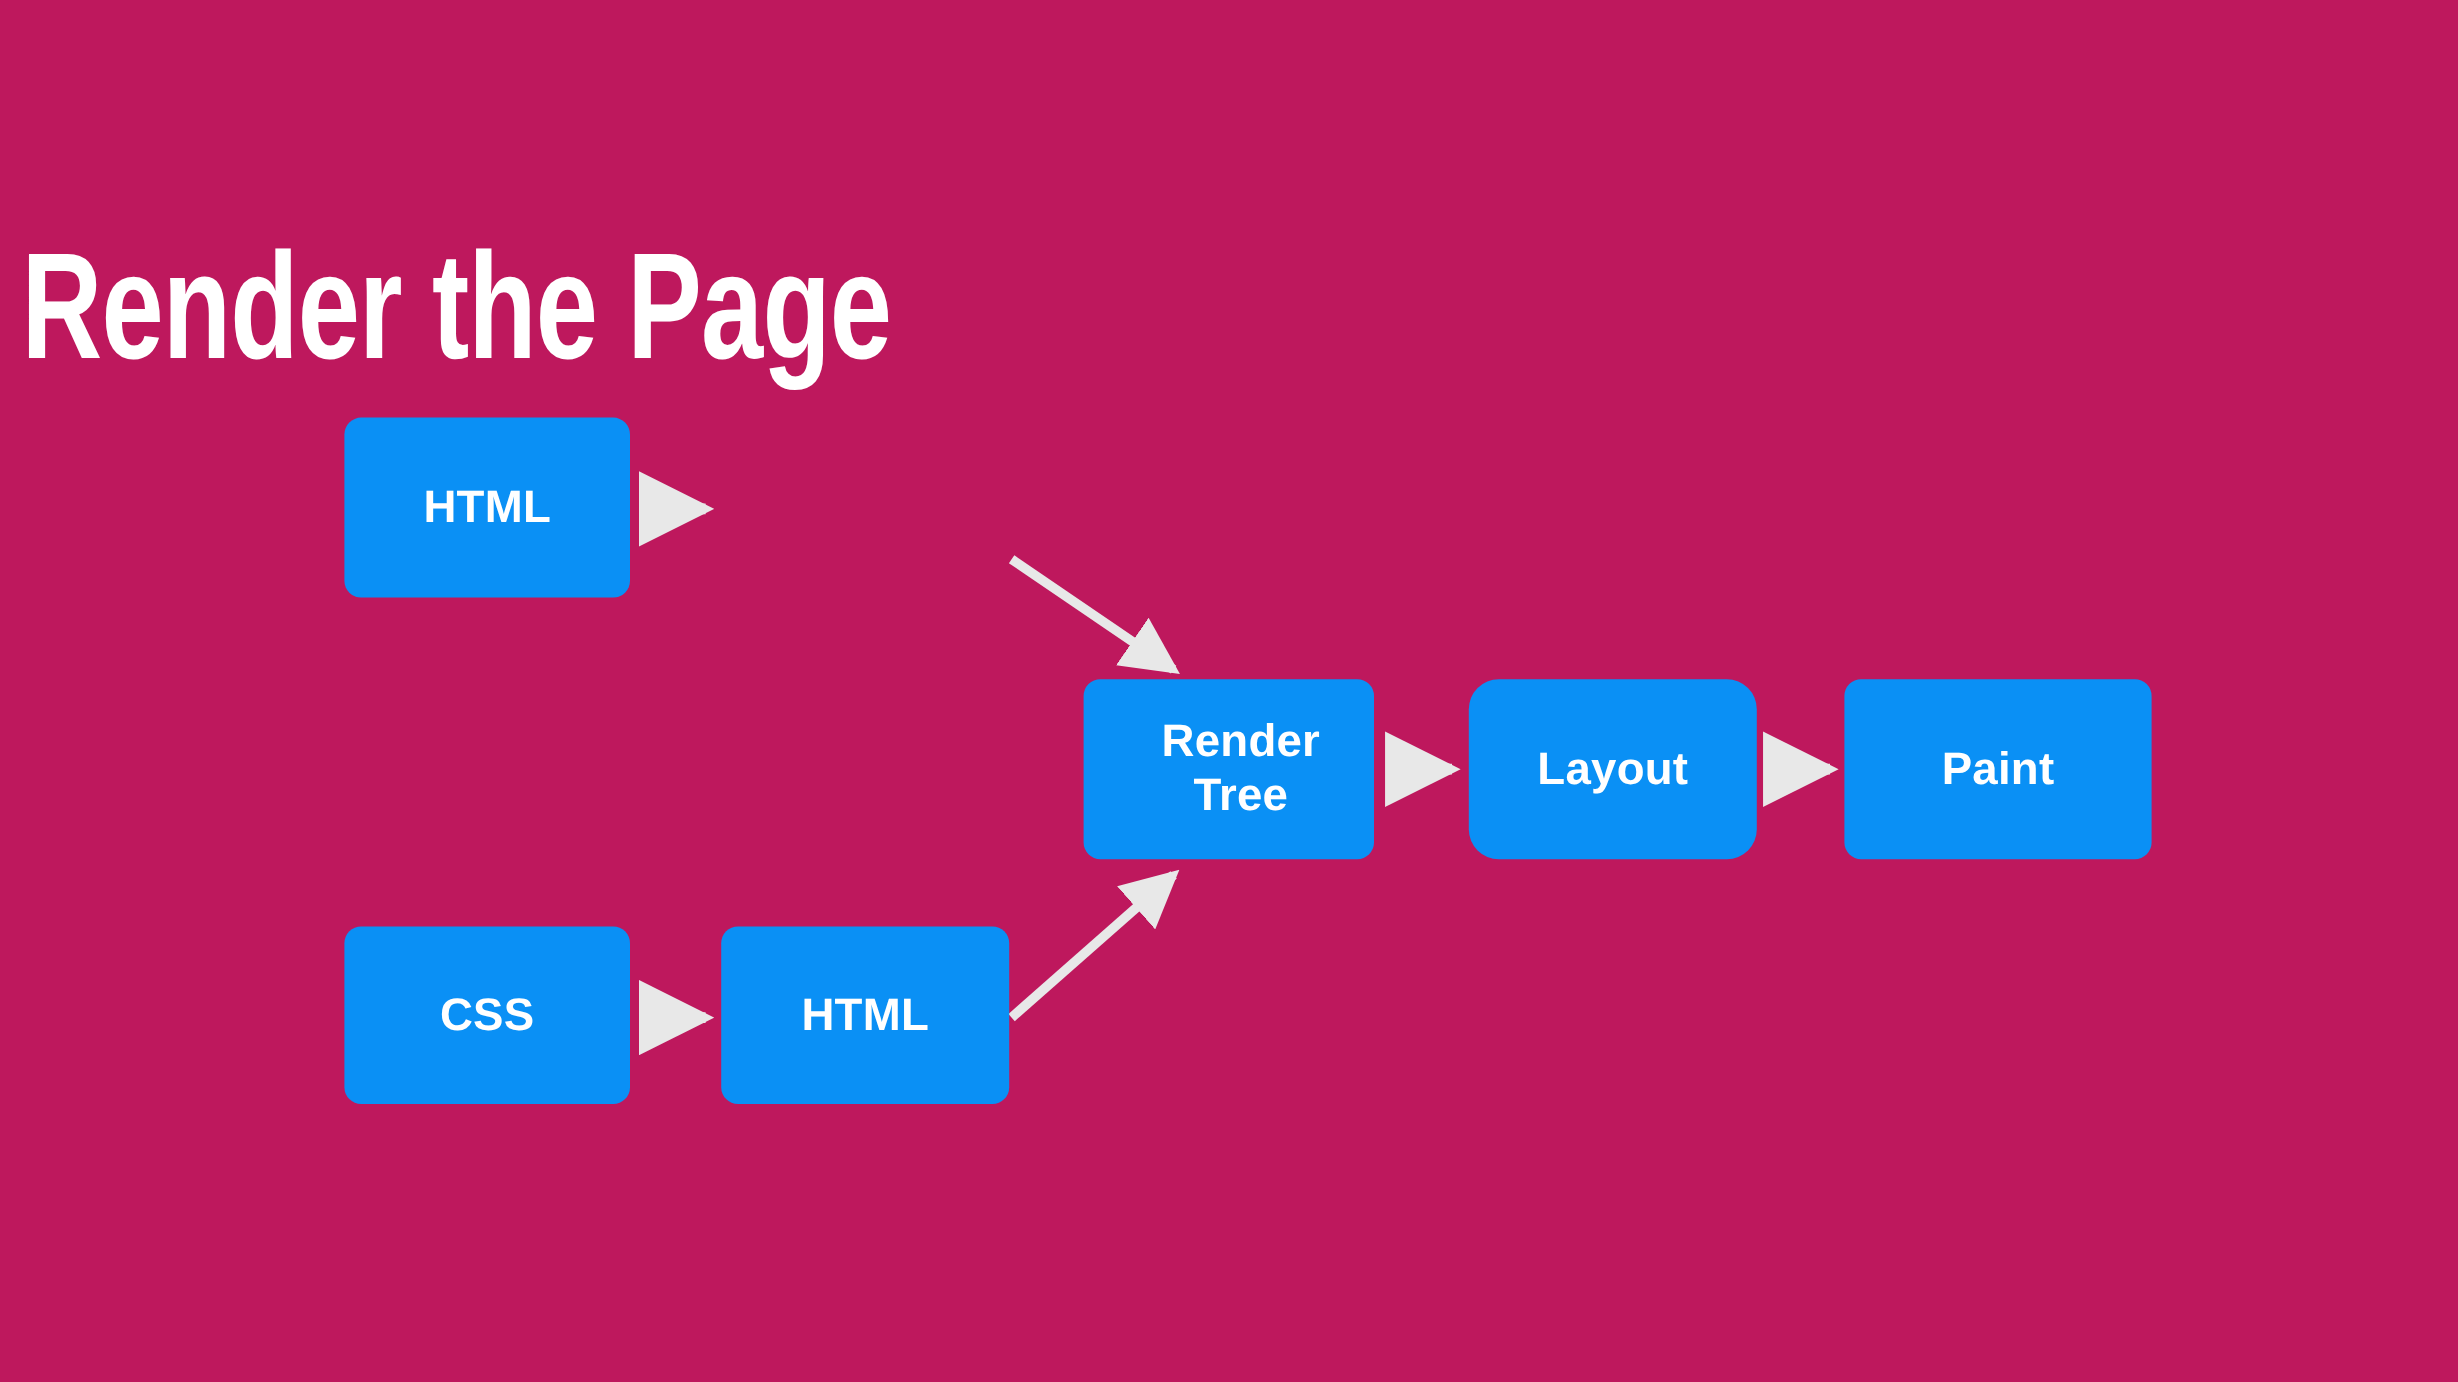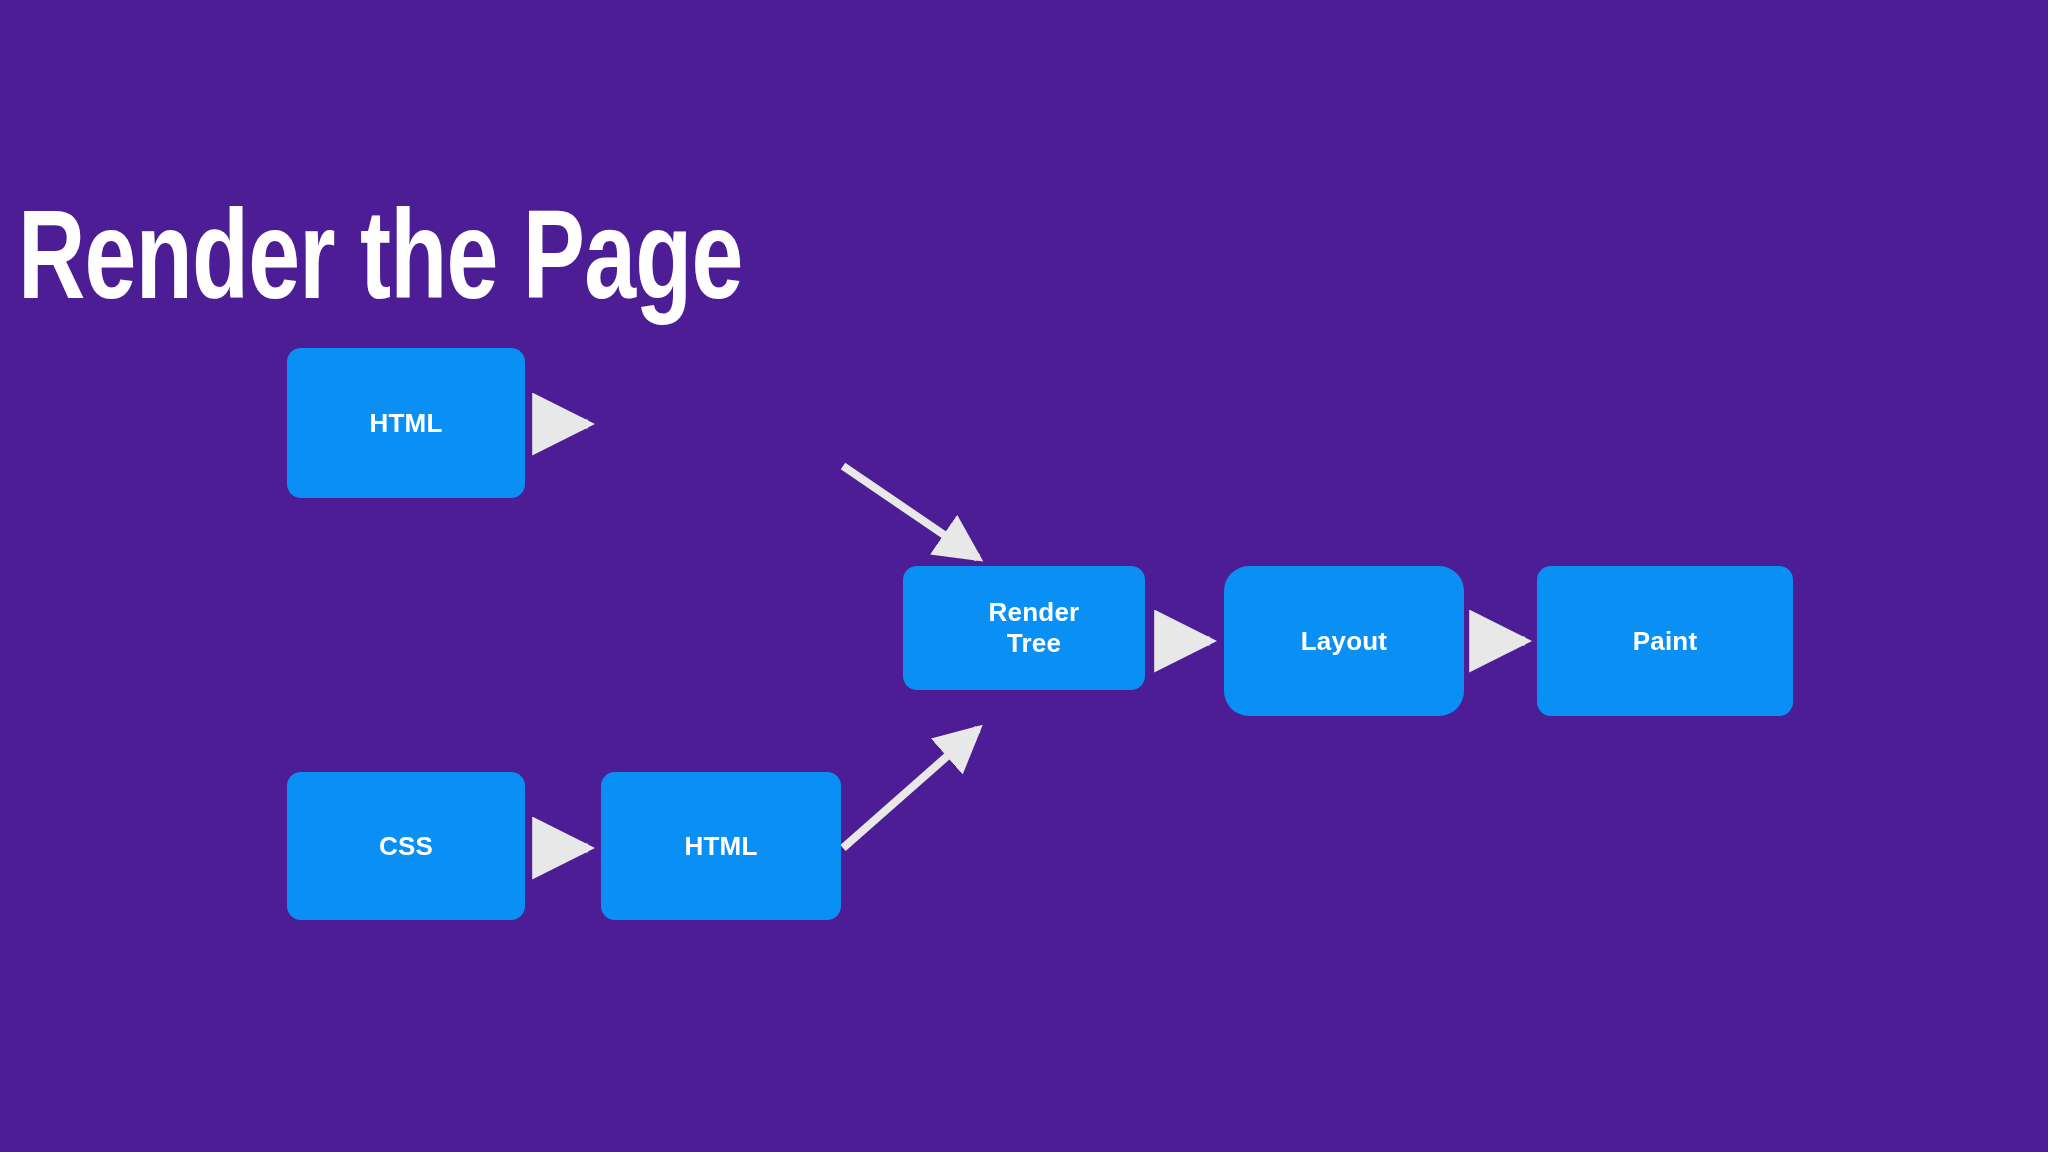--- a/index.html
+++ b/index.html
@@ -12,21 +12,21 @@
     width: 2048px;
     height: 1152px;
     overflow: hidden;
     font-family: "Liberation Sans", sans-serif;
   }
 
   #slide {
     position: relative;
     width: 2048px;
     height: 1152px;
-    background: #4c1d95;
+    background: #be185d;
   }
 
   
   #slide-title {
     position: absolute;
     left: 18px;
     top: 108px;
     font-family: "Liberation Sans Narrow", "Liberation Sans", sans-serif;
     font-weight: 700;
     font-size: 126px;
@@ -55,21 +55,21 @@
     border-radius: 14px;
     display: flex;
     align-items: center;
     justify-content: center;
     box-sizing: border-box;
   }
   .node-label {
     color: #ffffff;
     font-family: "Liberation Sans", sans-serif;
     font-weight: 700;
-    font-size: 26px;
+    font-size: 38px;
     line-height: 1.18;
     text-align: center;
     white-space: pre-line;
     letter-spacing: 0.2px;
   }
 
   
   #arrow-layer {
     position: absolute;
     left: 0;
@@ -109,21 +109,21 @@
       <line x1="535" y1="848" x2="588" y2="848" stroke="#e8e8e8" stroke-width="9" marker-end="url(#arrowhead-h)"></line>
 
       <line x1="843" y1="848" x2="978" y2="729" stroke="#e8e8e8" stroke-width="8" marker-end="url(#arrowhead-d)"></line>
     </svg>
 
     <div class="node" style="left:287px; top:348px; width:238px; height:150px;">
       <span class="node-label">HTML</span>
     </div>
 
 
-    <div class="node" style="left:903px; top:566px; width:242px; height:124px;padding-left:20px;">
+    <div class="node" style="left:903px; top:566px; width:242px; height:150px;padding-left:20px;">
       <span class="node-label">Render
 Tree</span>
     </div>
 
     <div class="node" style="left:1224px; top:566px; width:240px; height:150px;border-radius:25px;">
       <span class="node-label">Layout</span>
     </div>
 
     <div class="node" style="left:1537px; top:566px; width:256px; height:150px;">
       <span class="node-label">Paint</span>

